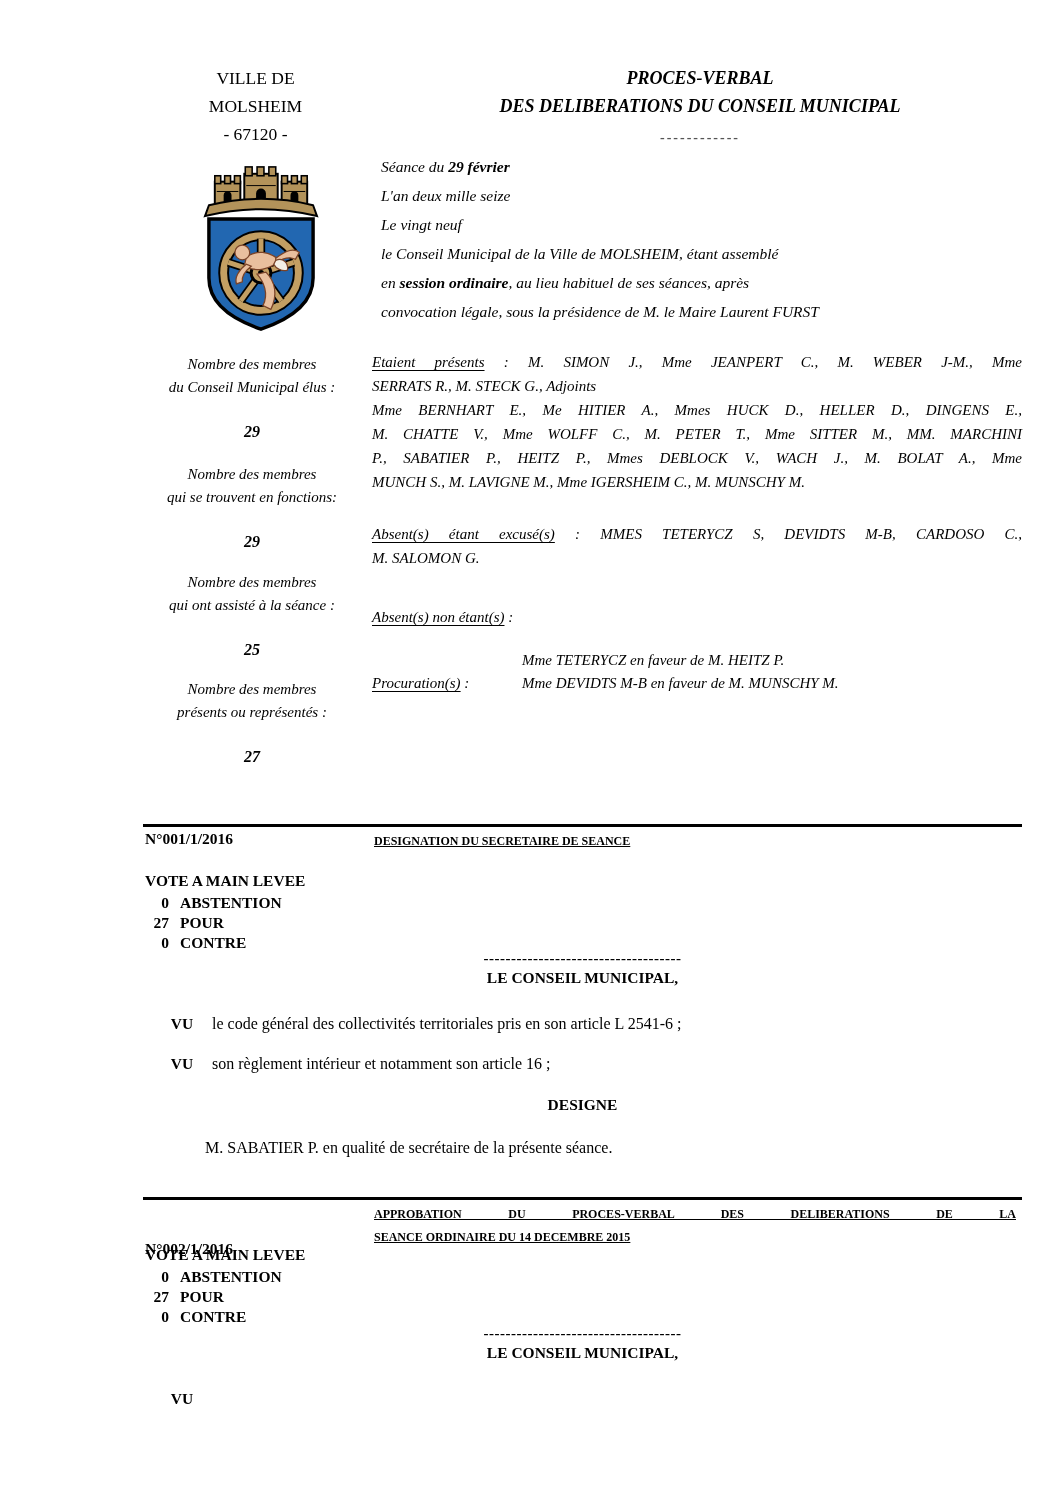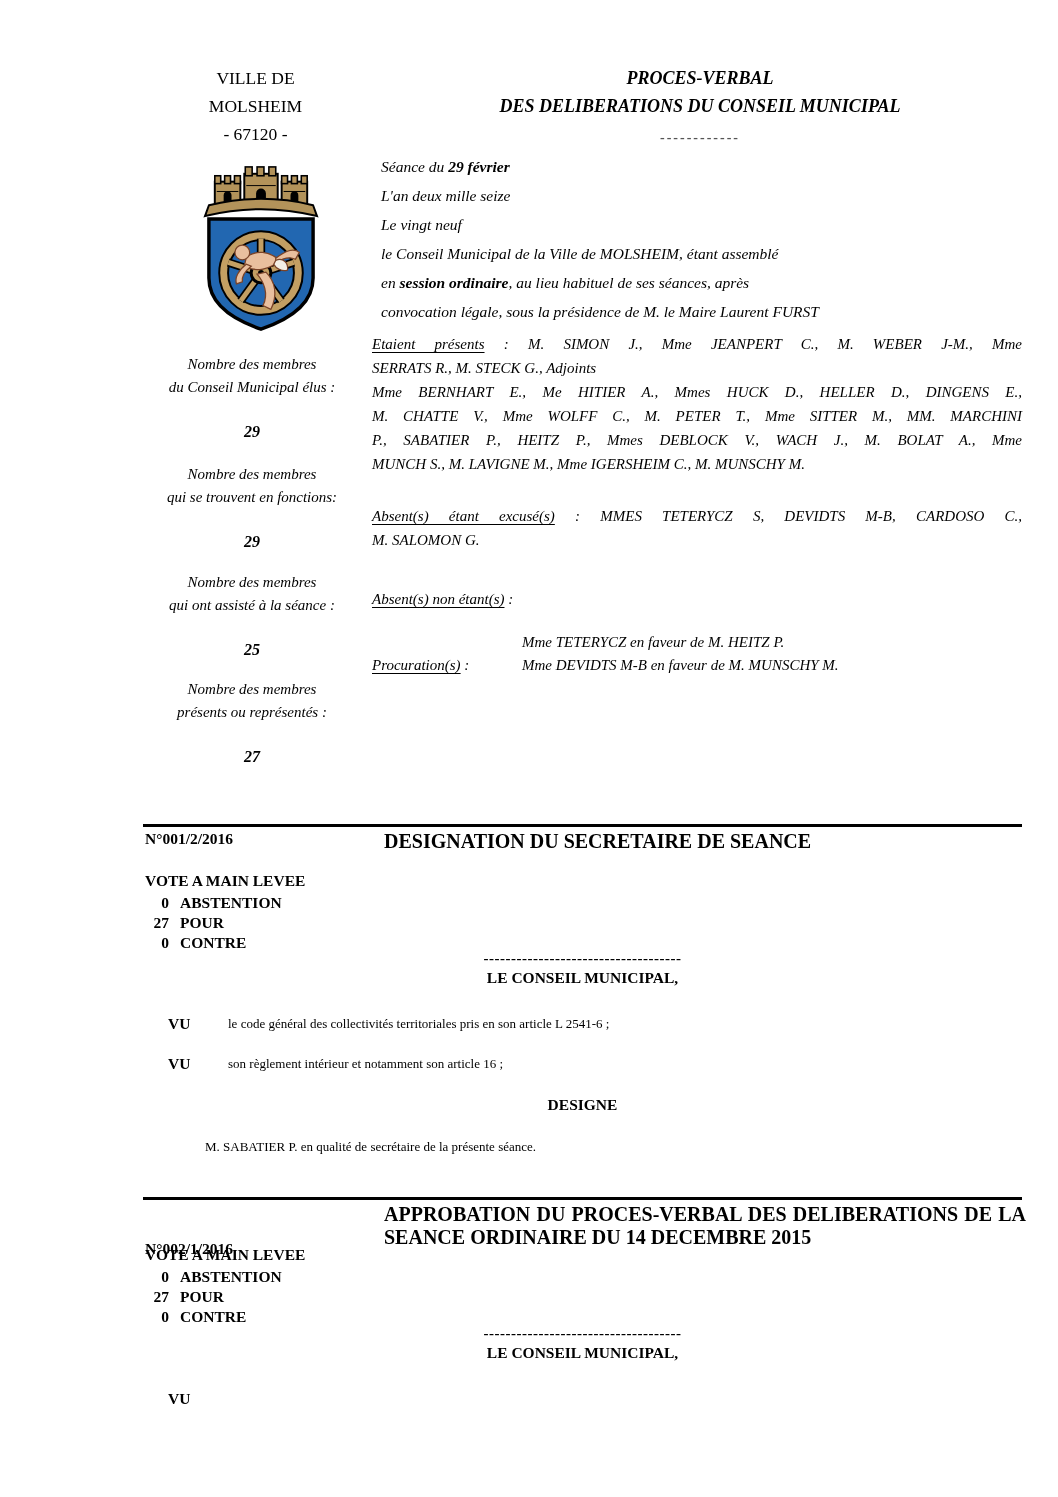--- a/index.html
+++ b/index.html
@@ -12,46 +12,46 @@
   .city{left:168px;top:64px;width:175px;text-align:center;font-size:17.5px;line-height:28px;}
   .doc-title{left:378px;top:64px;width:644px;text-align:center;font-size:18px;font-weight:bold;font-style:italic;line-height:28px;}
   .doc-dashes{left:378px;top:130px;width:644px;text-align:center;font-size:14px;font-weight:bold;letter-spacing:2px;color:#555;}
   
   .seance{left:381px;top:152px;width:646px;font-style:italic;font-size:15.5px;line-height:29px;}
   .b{font-weight:bold;}
   
   .mitem{left:141px;width:222px;text-align:center;font-style:italic;font-size:15px;line-height:23px;}
   .mval{font-weight:bold;font-size:16px;margin-top:21px;}
   
-  .presence{left:372px;top:332px;width:650px;font-style:italic;font-size:15px;line-height:24px;}
+  .presence{left:372px;top:350px;width:650px;font-style:italic;font-size:15px;line-height:24px;}
   .jl{text-align:justify;text-align-last:justify;}
   .u{text-decoration:underline;text-underline-offset:3px;}
   .gap28{margin-top:28px;}
   .gap35{margin-top:35px;}
   .gap20{margin-top:20px;align-items:flex-end;}
   .proc{display:flex;}
   .proc-label{width:150px;flex:0 0 150px;}
   .proc-lines div{line-height:23px;}
   
   .rule{left:143px;width:879px;height:3px;background:#000;}
   .secnum{left:145px;font-weight:bold;font-size:15.5px;}
-  .sectitle{left:384px;width:642px;font-weight:bold;font-size:20px;line-height:23px;}
+  .sectitle{left:374px;width:642px;font-weight:bold;font-size:12px;line-height:23px;text-decoration:underline;}
   .sectitle .jl2{text-align:justify;text-align-last:justify;}
   
   .vote{left:145px;font-weight:bold;font-size:15.5px;line-height:20px;}
   .vote-title{text-decoration-thickness:2px;text-underline-offset:3px;margin-bottom:2px;}
   .vnum{display:inline-block;width:24px;text-align:right;}
   .vlab{margin-left:11px;}
   
   .csep{left:143px;width:879px;text-align:center;font-weight:bold;font-size:15px;letter-spacing:0.5px;}
   .chead{left:143px;width:879px;text-align:center;font-weight:bold;font-size:15.5px;}
   
-  .vu-row{left:161px;width:878px;display:flex;font-size:15.5px;line-height:20px;}
+  .vu-row{left:145px;width:878px;display:flex;font-size:15.5px;line-height:20px;text-align:center;}
   .vu-key{width:60px;flex:0 0 60px;font-weight:bold;padding-left:7px;}
-  .plain{font-size:13px;}
+  .plain{font-size:16px;}
 </style>
 </head>
 <body>
 
 <div class="abs city">
   <div>VILLE DE</div>
   <div>MOLSHEIM</div>
   <div>- 67120 -</div>
 </div>
 
@@ -167,21 +167,21 @@
   <div class="proc gap20">
     <div class="proc-label"><span class="u">Procuration(s)</span><span> :</span></div>
     <div class="proc-lines">
       <div>Mme TETERYCZ en faveur de M. HEITZ P.</div>
       <div>Mme DEVIDTS M-B en faveur de M. MUNSCHY M.</div>
     </div>
   </div>
 </div>
 
 <div class="abs rule" style="top:824px;"></div>
-<div class="abs secnum" style="top:830px;">N°001/2/2016</div>
+<div class="abs secnum" style="top:830px;">N°001/1/2016</div>
 <div class="abs sectitle" style="top:830px;">
   <div>DESIGNATION DU SECRETAIRE DE SEANCE</div>
 </div>
 
 <div class="abs vote" style="top:871px;">
   <div class="vote-title">VOTE A MAIN LEVEE</div>
   <div><span class="vnum">0</span><span class="vlab">ABSTENTION</span></div>
   <div><span class="vnum">27</span><span class="vlab">POUR</span></div>
   <div><span class="vnum">0</span><span class="vlab">CONTRE</span></div>
 </div>

